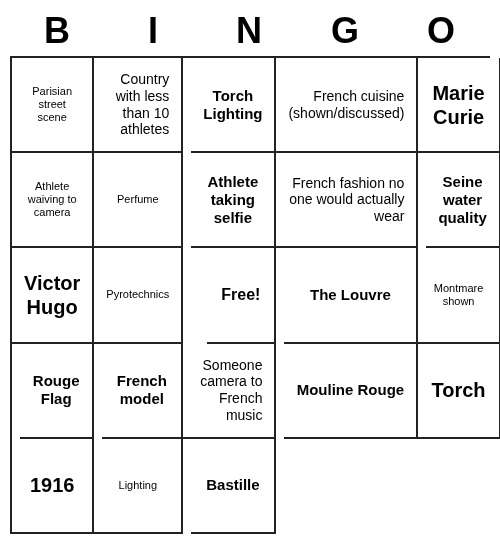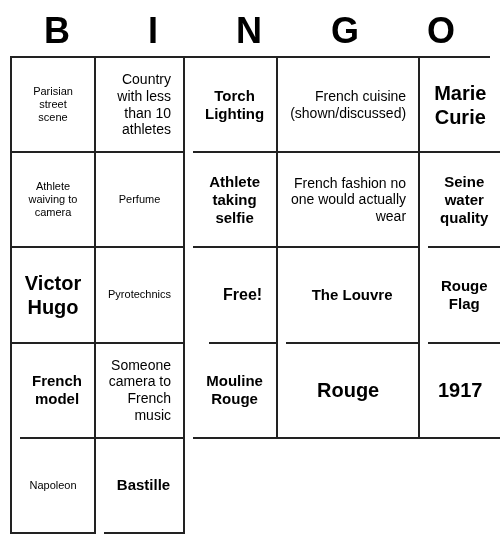--- a/index.html
+++ b/index.html
@@ -114,37 +114,40 @@
     </div>
     <div class="bingo-cell">
       <span>Pyrotechnics</span>
     </div>
     <div class="bingo-cell free">
       <span>Free!</span>
     </div>
     <div class="bingo-cell medium-text">
       <span>The Louvre</span>
     </div>
+    <div class="bingo-cell">
+      <span>Montmare shown</span>
+    </div>
     <div class="bingo-cell medium-text">
       <span>Rouge Flag</span>
     </div>
     <div class="bingo-cell medium-text">
       <span>French model</span>
     </div>
     <div class="bingo-cell small-text">
       <span>Someone camera to French music</span>
     </div>
     <div class="bingo-cell medium-text">
       <span>Mouline Rouge</span>
     </div>
     <div class="bingo-cell large-text">
-      <span>Rouge</span>
+      <span>Torch</span>
     </div>
     <div class="bingo-cell large-text">
-      <span>1917</span>
+      <span>1916</span>
     </div>
     <div class="bingo-cell">
-      <span>Napoleon</span>
+      <span>Lighting</span>
     </div>
     <div class="bingo-cell medium-text">
       <span>Bastille</span>
     </div>
   </div>
 
 </body></html>

